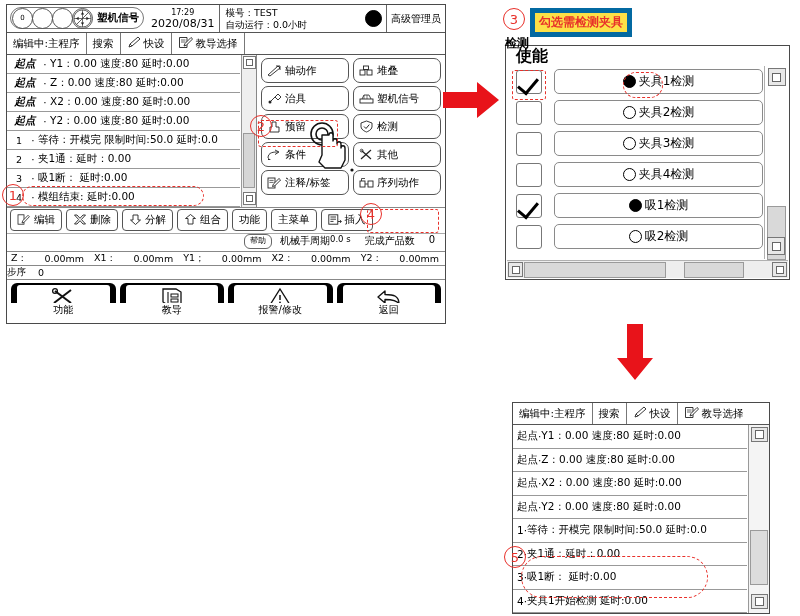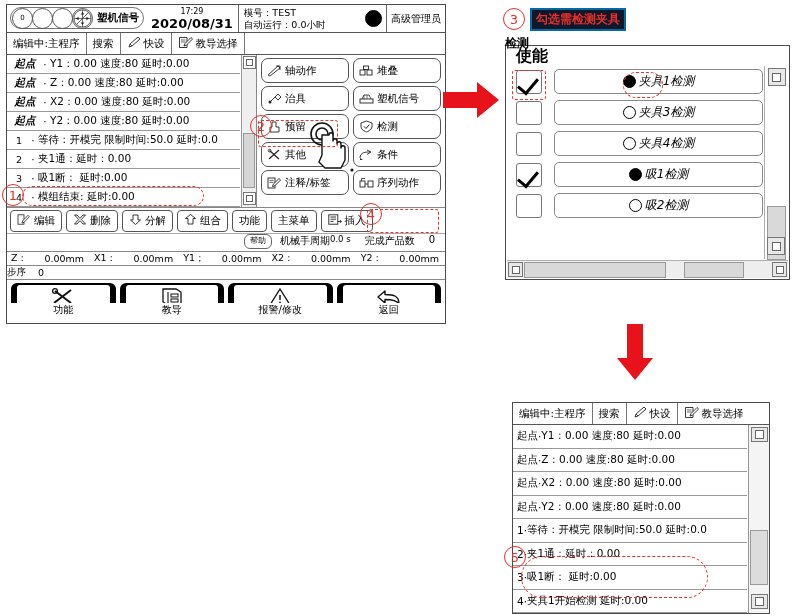--- a/index.html
+++ b/index.html
@@ -14,21 +14,21 @@
   #hmi{left:6px;top:4px;width:440px;height:320px;border:1px solid #4a4a4a;background:#fff;box-sizing:border-box;}
 
   
   .statusbar{display:flex;height:28px;box-sizing:border-box;border-bottom:1px solid #555;}
   .sb-left{display:flex;align-items:center;border:1px solid #777;border-radius:11px;margin:2px 2px 2px 3px;height:22px;box-sizing:border-box;}
   .sb-circ{width:21px;height:21px;border-radius:50%;border:1px solid #555;box-sizing:border-box;margin-left:-1px;display:flex;align-items:center;justify-content:center;font-size:7px;}
   .sb-circ:first-child{margin-left:1px;}
   .sb-lab{font-size:10.5px;padding:0 4px;white-space:nowrap;font-weight:bold;}
   .sb-time{display:flex;flex-direction:column;justify-content:center;align-items:center;padding:0 5px;border-right:1px solid #666;height:100%;box-sizing:border-box;}
   .sb-time .t1{font-size:8px;}
-  .sb-time .t2{font-size:13px;font-weight:bold;}
+  .sb-time .t2{font-size:11px;}
   .sb-mold{flex:1;display:flex;flex-direction:column;justify-content:center;padding-left:5px;font-size:9.5px;line-height:12px;}
   .sb-dot{display:flex;align-items:center;justify-content:center;width:26px;}
   .sb-dot i{display:block;width:15px;height:15px;border-radius:50%;background:#000;border:1px solid #000;}
   .sb-user{display:flex;align-items:center;padding:0 4px;border-left:1px solid #666;font-size:10px;height:100%;box-sizing:border-box;white-space:nowrap;}
 
   
   .toolrow{display:flex;height:22px;border-bottom:1px solid #555;box-sizing:border-box;}
   .toolbtn{display:flex;align-items:center;justify-content:center;gap:2px;border-right:1px solid #777;padding:0 6px;font-size:10.5px;white-space:nowrap;}
   .toolrow .spacer{flex:1;}
 
@@ -45,21 +45,21 @@
   .sbar .arw{width:13px;height:13px;border:1px solid #777;background:#fff;box-sizing:border-box;margin:1px auto;display:flex;align-items:center;justify-content:center;}
   .sbar .arw i{width:7px;height:7px;border:1px solid #666;box-sizing:border-box;background:#fff;}
   .sbar .thumb{position:absolute;left:1px;right:1px;background:#d6d6d6;border:1px solid #9a9a9a;box-sizing:border-box;}
 
   
   .btngrid{flex:1;display:grid;grid-template-columns:1fr 1fr;grid-auto-rows:25px;gap:3px 4px;padding:3px 4px 0 4px;box-sizing:border-box;}
   .gbtn{border:1px solid #555;border-radius:7px;display:flex;align-items:center;gap:3px;padding-left:4px;font-size:10.5px;background:#fff;box-sizing:border-box;white-space:nowrap;}
   .gico{width:16px;height:14px;flex:0 0 16px;display:flex;align-items:center;justify-content:center;}
 
   
-  .actrow{display:flex;height:26px;align-items:flex-end;gap:4px;padding:1px 3px;box-sizing:border-box;border-top:1px solid #888;font-family:Liberation Mono, monospace;}
+  .actrow{display:flex;height:26px;align-items:flex-start;gap:4px;padding:1px 3px;box-sizing:border-box;border-top:1px solid #888;}
   .abtn{border:1px solid #555;border-radius:4px;height:22px;display:flex;align-items:center;justify-content:center;gap:3px;padding:0 6px;font-size:10.5px;background:#fff;box-sizing:border-box;white-space:nowrap;}
 
   
   .inforow{display:flex;align-items:flex-start;height:18px;font-size:10px;border-top:1px solid #aaa;box-sizing:border-box;}
   .helpbtn{border:1px solid #666;border-radius:6px;font-size:8px;padding:0 5px;margin-left:auto;margin-right:8px;height:13px;line-height:12px;}
   .axisrow{display:flex;height:15px;align-items:center;font-size:9.5px;border:1px solid #888;border-left:none;border-right:none;box-sizing:border-box;}
   .axisrow span.k{padding-left:4px;}
   .axisrow span.v{width:62px;text-align:right;padding-right:6px;}
   .steprow{height:14px;display:flex;align-items:center;justify-content:flex-start;font-size:9.5px;gap:12px;border-bottom:1px solid #888;box-sizing:border-box;}
 
@@ -68,21 +68,21 @@
   .tab{flex:1;background:#000;border-radius:6px;position:relative;display:flex;align-items:center;justify-content:center;}
   .tab .inner{position:absolute;left:6px;right:6px;top:2px;bottom:9px;background:#fff;border-radius:3px;display:flex;align-items:center;justify-content:center;}
   .tab .lab{position:absolute;bottom:0px;width:100%;text-align:center;font-size:10px;color:#000;background:#fff;}
 
   
   #detect{left:505px;top:45px;width:285px;height:235px;border:1px solid #4a4a4a;background:#fff;box-sizing:border-box;}
   .dt-head{display:flex;height:20px;align-items:center;font-size:16px;font-weight:bold;}
   .dt-head .c1{width:52px;text-align:center;}
   .dt-head .c2{flex:1;text-align:center;}
   .dt-rows{position:absolute;left:1px;top:20px;right:26px;bottom:20px;}
-  .dt-row{display:flex;align-items:center;height:31px;font-style:italic;}
+  .dt-row{display:flex;align-items:center;height:31px;}
   .dt-chk{width:26px;height:24px;border:1px solid #777;border-radius:3px;margin:0 12px 0 9px;position:relative;box-sizing:border-box;background:#fff;flex:0 0 26px;}
   .dt-chk.on::after{content:"";position:absolute;left:5px;top:3px;width:9px;height:17px;border:solid #000;border-width:0 3px 3px 0;transform:rotate(40deg);}
   .dt-item{flex:1;height:25px;border:1px solid #8a8a8a;border-radius:5px;display:flex;align-items:center;justify-content:center;gap:3px;font-size:12px;box-sizing:border-box;}
   .radio{width:13px;height:13px;border-radius:50%;border:1.4px solid #000;box-sizing:border-box;flex:0 0 13px;}
   .radio.on{background:#000;}
   .dt-vsb{position:absolute;right:1px;top:20px;width:24px;bottom:20px;background:#fff;border-left:1px solid #b0b0b0;box-sizing:border-box;}
   .dt-vsb .sq{width:18px;height:18px;border:1px solid #777;background:#e8e8e8;box-sizing:border-box;margin:2px auto;display:flex;align-items:center;justify-content:center;}
   .dt-vsb .sq i{width:9px;height:9px;border:1px solid #666;background:#fff;box-sizing:border-box;}
   .dt-vsb .thumb{position:absolute;left:2px;right:2px;background:#d9d9d9;border:1px solid #9a9a9a;box-sizing:border-box;}
   .dt-hsb{position:absolute;left:1px;right:1px;bottom:1px;height:18px;background:#eee;border-top:1px solid #b0b0b0;box-sizing:border-box;display:flex;align-items:center;}
@@ -98,21 +98,21 @@
   .rs-row{height:23.5px;border-bottom:1px solid #999;box-sizing:border-box;display:flex;align-items:center;padding-left:4px;font-size:10.5px;white-space:nowrap;}
   .rs-sbar{position:absolute;right:0;top:22px;width:21px;bottom:0;background:#f4f4f4;border-left:1px solid #999;box-sizing:border-box;}
   .rs-sbar .arw{width:17px;height:15px;border:1px solid #777;background:#e8e8e8;box-sizing:border-box;margin:2px auto;display:flex;align-items:center;justify-content:center;}
   .rs-sbar .arw i{width:9px;height:9px;border:1px solid #666;background:#fff;box-sizing:border-box;}
   .rs-sbar .thumb{position:absolute;left:1px;right:1px;background:#dcdcdc;border:1px solid #9a9a9a;box-sizing:border-box;}
 
   
   .anno-circ{position:absolute;width:20px;height:20px;border:1.6px solid #e8302a;border-radius:50%;color:#e8302a;font-size:13px;display:flex;align-items:center;justify-content:center;background:transparent;font-family:"DejaVu Sans",sans-serif;z-index:40;}
   .anno-dash{position:absolute;border:1.5px dashed #e8302a;border-radius:3px;z-index:35;pointer-events:none;}
   .anno-dash.oval{border-radius:40px;}
-  .anno-box{position:absolute;border:2px solid #0369a1;color:#e8302a;font-size:12px;font-weight:bold;padding:1px 4px;background:#0f172a;z-index:40;}
+  .anno-box{position:absolute;border:5px solid #0369a1;color:#e8302a;font-size:12px;font-weight:bold;padding:1px 4px;background:#fde047;z-index:40;}
   .arrow-r{position:absolute;z-index:40;}
   .arrow-d{position:absolute;z-index:40;}
 
   
   .hand{position:absolute;z-index:30;}
 </style>
 </head>
 <body>
 
 <div id="hmi" class="abs">
@@ -287,37 +287,37 @@
         <span class="gico">
             <svg width="15" height="13" viewBox="0 0 15 13">
               <path d="M7.5 1 L13 3 L13 7 C13 10 7.5 12 7.5 12 C7.5 12 2 10 2 7 L2 3 Z" fill="none" stroke="#222" stroke-width="0.9"></path>
               <path d="M5 6.5 L7 8.5 L10.3 4.6" fill="none" stroke="#222" stroke-width="1"></path>
             </svg>
           </span>
         <span>检测</span>
       </div>
       <div class="gbtn">
         <span class="gico">
+            <svg width="15" height="12" viewBox="0 0 15 12">
+              <path d="M1 9 C1 3 7 3 11 3" fill="none" stroke="#222" stroke-width="0.9"></path>
+              <path d="M8 1 L12 3 L8 5.5" fill="none" stroke="#222" stroke-width="0.9"></path>
+              <path d="M1 9 L4 11 L1 11 Z" fill="#222"></path>
+            </svg>
+          </span>
+        <span>条件</span>
+      </div>
+      <div class="gbtn">
+        <span class="gico">
             <svg width="15" height="13" viewBox="0 0 15 13">
               <line x1="2" y1="11" x2="12" y2="2" stroke="#222" stroke-width="1.2"></line>
               <line x1="12" y1="11" x2="2.5" y2="2.5" stroke="#222" stroke-width="1.2"></line>
               <circle cx="2.6" cy="2.6" r="1.4" fill="none" stroke="#222" stroke-width="0.8"></circle>
             </svg>
           </span>
         <span>其他</span>
-      </div>
-      <div class="gbtn">
-        <span class="gico">
-            <svg width="15" height="12" viewBox="0 0 15 12">
-              <path d="M1 9 C1 3 7 3 11 3" fill="none" stroke="#222" stroke-width="0.9"></path>
-              <path d="M8 1 L12 3 L8 5.5" fill="none" stroke="#222" stroke-width="0.9"></path>
-              <path d="M1 9 L4 11 L1 11 Z" fill="#222"></path>
-            </svg>
-          </span>
-        <span>条件</span>
       </div>
       <div class="gbtn">
         <span class="gico">
             <svg width="15" height="12" viewBox="0 0 15 12">
               <rect x="1" y="1" width="7" height="10" fill="none" stroke="#222" stroke-width="0.9"></rect>
               <line x1="2.4" y1="3.4" x2="6.6" y2="3.4" stroke="#222" stroke-width="0.7"></line>
               <line x1="2.4" y1="5.4" x2="6.6" y2="5.4" stroke="#222" stroke-width="0.7"></line>
               <path d="M5.5 9.5 L6.3 7.2 L12 1.5 L13.6 3 L7.8 8.8 Z" fill="#fff" stroke="#222" stroke-width="0.9"></path>
             </svg>
           </span>
@@ -467,20 +467,27 @@
       <div class="dt-chk on"></div>
       <div class="dt-item">
         <span class="radio on"></span>
         <span>夹具1检测</span>
       </div>
     </div>
     <div class="dt-row">
       <div class="dt-chk"></div>
       <div class="dt-item">
         <span class="radio"></span>
+        <span>夹具2检测</span>
+      </div>
+    </div>
+    <div class="dt-row">
+      <div class="dt-chk"></div>
+      <div class="dt-item">
+        <span class="radio"></span>
         <span>夹具3检测</span>
       </div>
     </div>
     <div class="dt-row">
       <div class="dt-chk"></div>
       <div class="dt-item">
         <span class="radio"></span>
         <span>夹具4检测</span>
       </div>
     </div>

